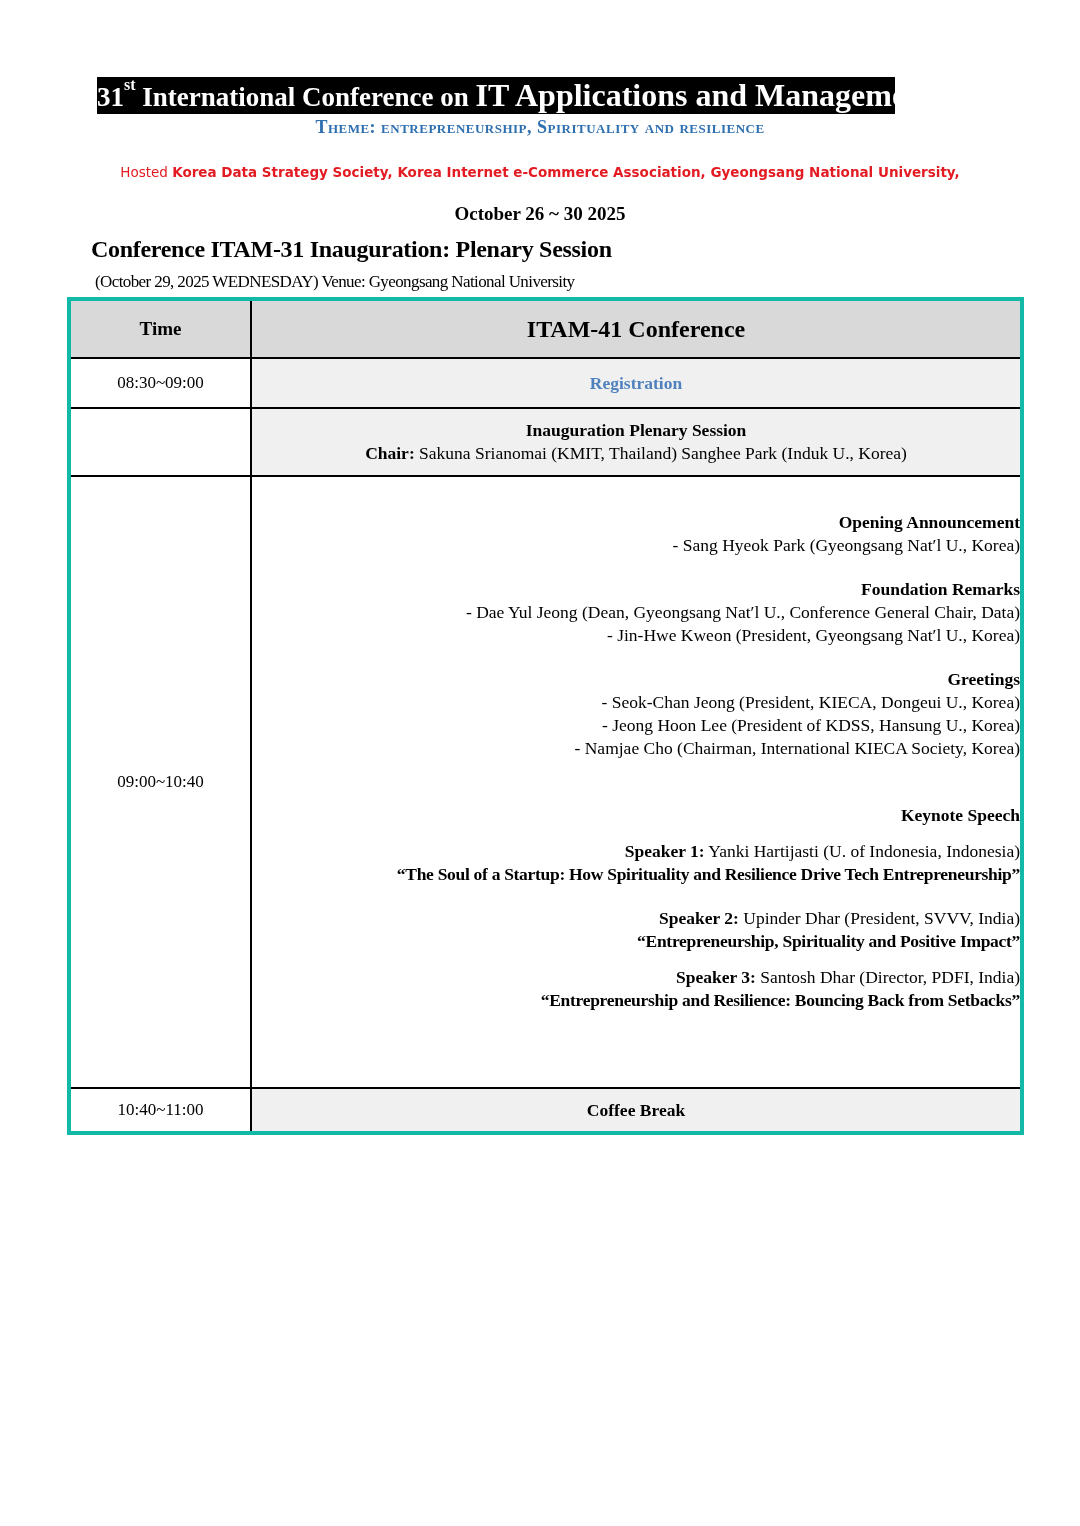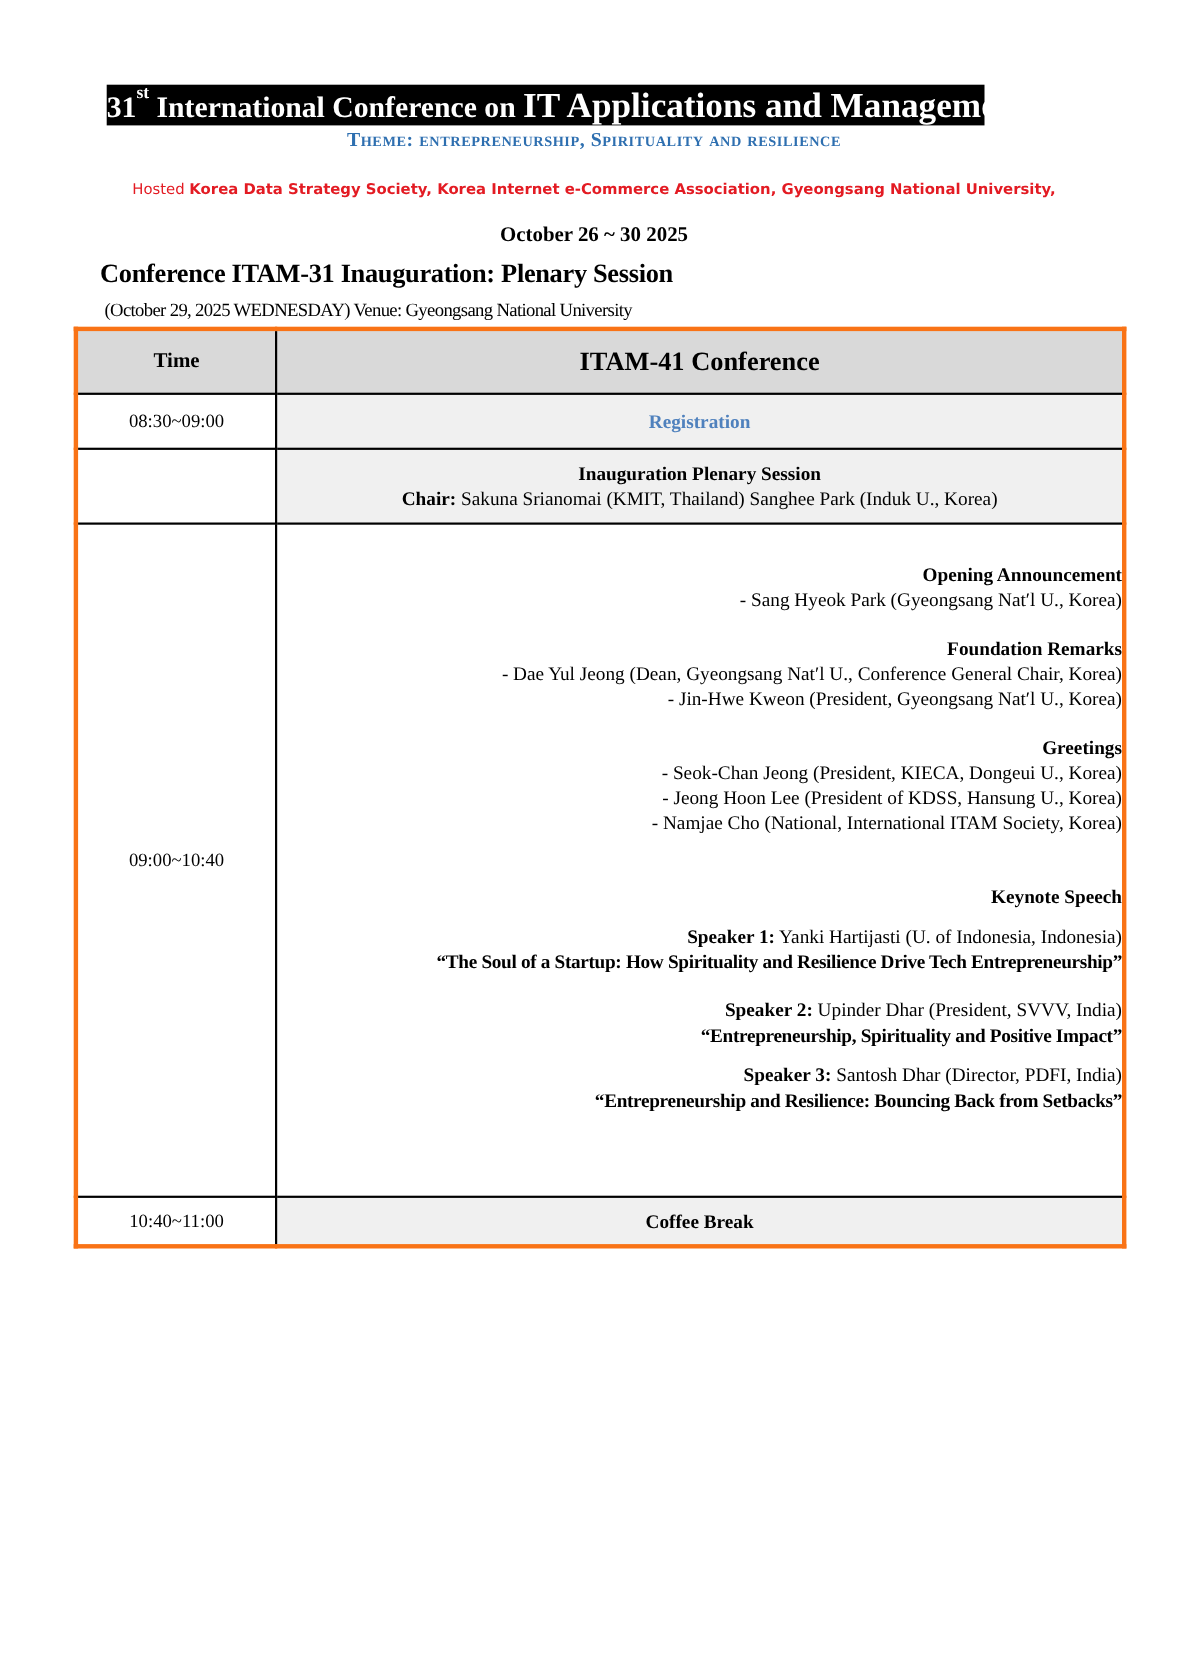--- a/index.html
+++ b/index.html
@@ -13,21 +13,21 @@
 
   .theme { position: absolute; left: 0; width: 1080px; top: 117px; text-align: center; color: #2e6fb0; font-weight: bold; font-size: 18px; font-variant: small-caps; letter-spacing: 0.5px; }
   .venue { position: absolute; left: 0; width: 1080px; top: 140px; text-align: center; color: #d9171f; font-weight: bold; font-size: 18px; text-decoration: underline; }
   .hosted { position: absolute; left: 0; width: 1080px; top: 162px; text-align: center; color: #e31b23; font-family: "DejaVu Sans", sans-serif; font-size: 13.5px; line-height: 20px; }
   .hosted b { font-weight: bold; }
   .dates { position: absolute; left: 0; width: 1080px; top: 203px; text-align: center; font-weight: bold; font-size: 19px; }
 
   .session-title { position: absolute; left: 91px; top: 236px; font-weight: bold; font-size: 24px; letter-spacing: -0.3px; }
   .session-sub { position: absolute; left: 95px; top: 272px; font-size: 17px; letter-spacing: -0.6px; }
 
-  table.sched { position: absolute; left: 67px; top: 297px; width: 957px; border-collapse: collapse; border: 4px solid #f97316; }
+  table.sched { position: absolute; left: 67px; top: 297px; width: 957px; border-collapse: collapse; border: 4px solid #14b8a6; }
   table.sched td, table.sched th { border: 2px solid #000; padding: 0; }
   .col-time { width: 179px; text-align: center; font-size: 17px; background: #fff; }
   .hdr th { background: #d9d9d9; height: 56px; }
   .hdr .h-time { font-size: 19px; font-weight: bold; }
   .hdr .h-conf { font-size: 24px; font-weight: bold; }
   .r-reg td { height: 48px; }
   .r-reg .content { background: #f0f0f0; text-align: center; color: #4f81bd; font-weight: bold; font-size: 17.5px; }
   .r-ina td { height: 66px; }
   .r-ina .content { background: #f0f0f0; text-align: center; font-size: 17.5px; line-height: 23px; }
   .r-main td { height: 576px; vertical-align: middle; }
@@ -89,29 +89,29 @@
     <tr class="r-main">
       <td class="col-time">09:00~10:40</td>
       <td class="content">
         <div class="blk">
           <span class="item blk-h">Opening Announcement</span>
           <span class="item ind1">- Sang Hyeok Park (Gyeongsang Nat′l U., Korea)</span>
         </div>
         <div class="gap1"></div>
         <div class="blk">
           <span class="item blk-h">Foundation Remarks</span>
-          <span class="item ind2">- Dae Yul Jeong (Dean, Gyeongsang Nat′l U., Conference General Chair, Korea)</span>
+          <span class="item ind2">- Dae Yul Jeong (Dean, Gyeongsang Nat′l U., Conference General Chair, Data)</span>
           <span class="item ind2">- Jin-Hwe Kweon (President, Gyeongsang Nat′l U., Korea)</span>
         </div>
         <div class="gap1"></div>
         <div class="blk">
           <span class="item blk-h">Greetings</span>
           <span class="item ind3">- Seok-Chan Jeong (President, KIECA, Dongeui U., Korea)</span>
           <span class="item ind4">- Jeong Hoon Lee (President of KDSS, Hansung U., Korea)</span>
-          <span class="item ind5">- Namjae Cho (National, International ITAM Society, Korea)</span>
+          <span class="item ind5">- Namjae Cho (Chairman, International KIECA Society, Korea)</span>
         </div>
         <div class="gap2"></div>
         <div class="blk">
           <span class="item blk-h">Keynote Speech</span>
           <div class="gap3"></div>
           <div>
             <span class="spk"><b>Speaker 1:</b><span> Yanki Hartijasti (U. of Indonesia, Indonesia)</span></span>
             <span class="talk">“The Soul of a Startup: How Spirituality and Resilience Drive Tech Entrepreneurship”</span>
           </div>
           <div class="gap1"></div>

